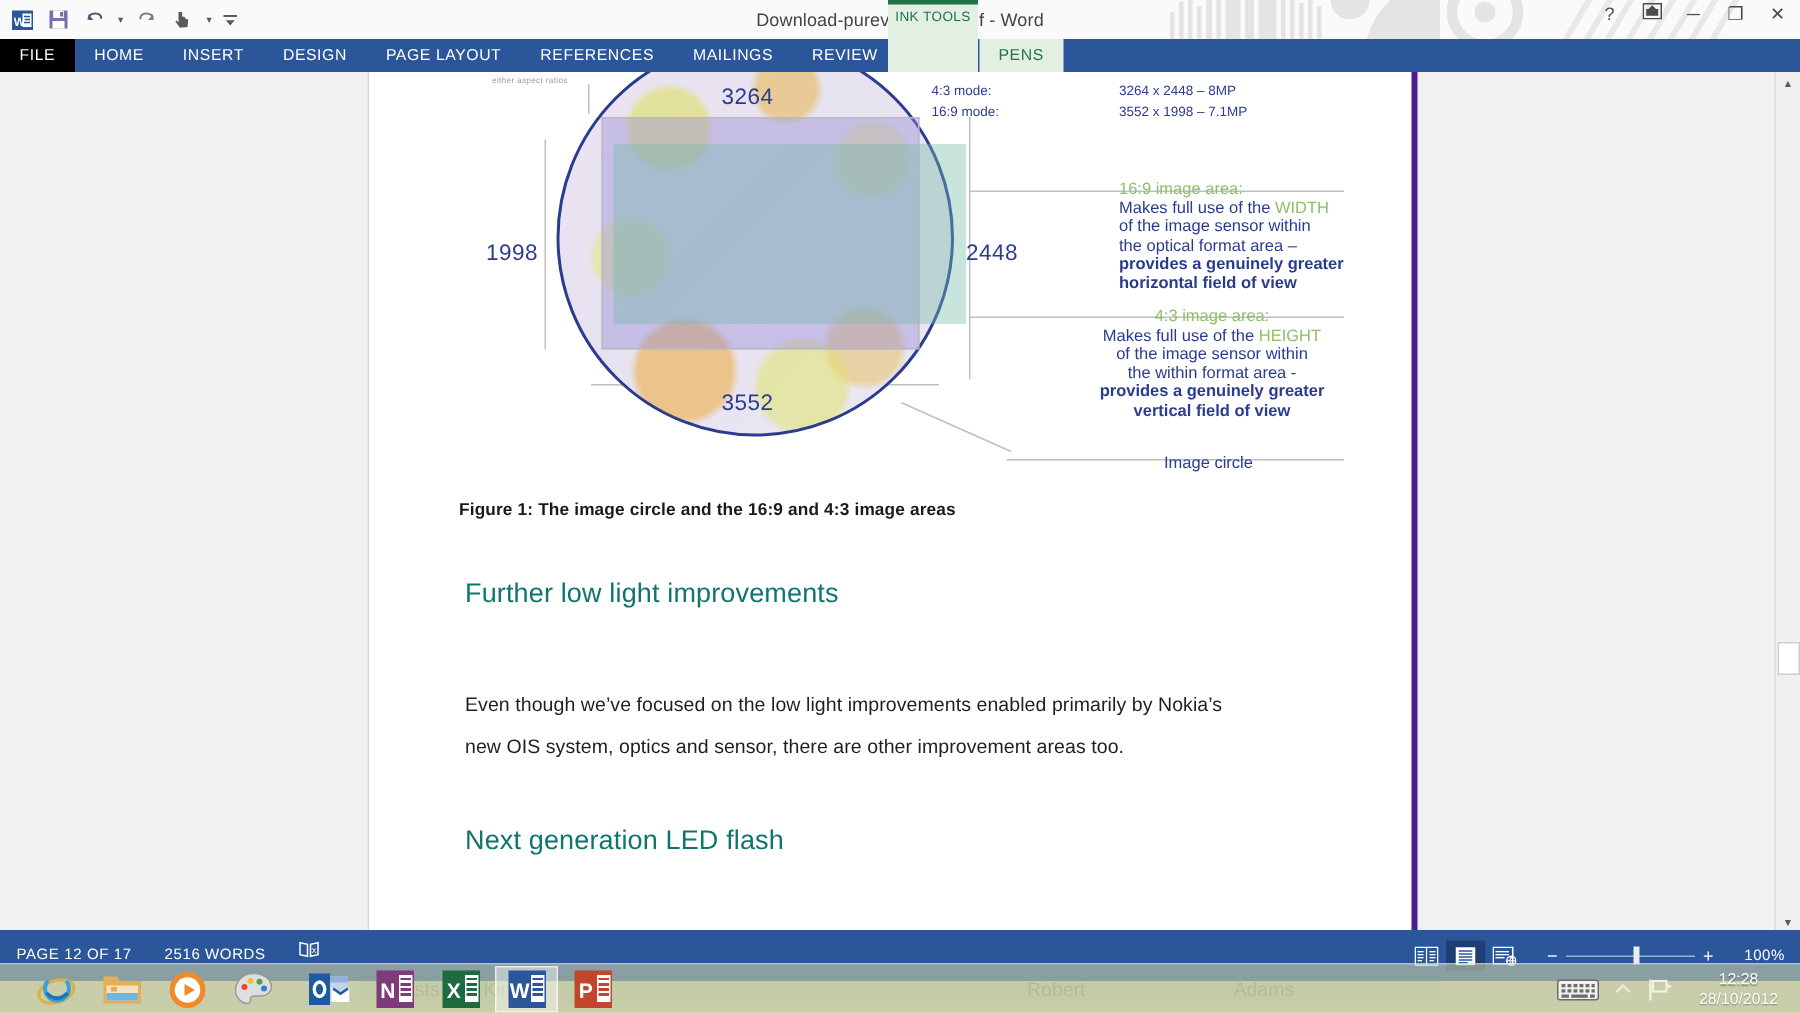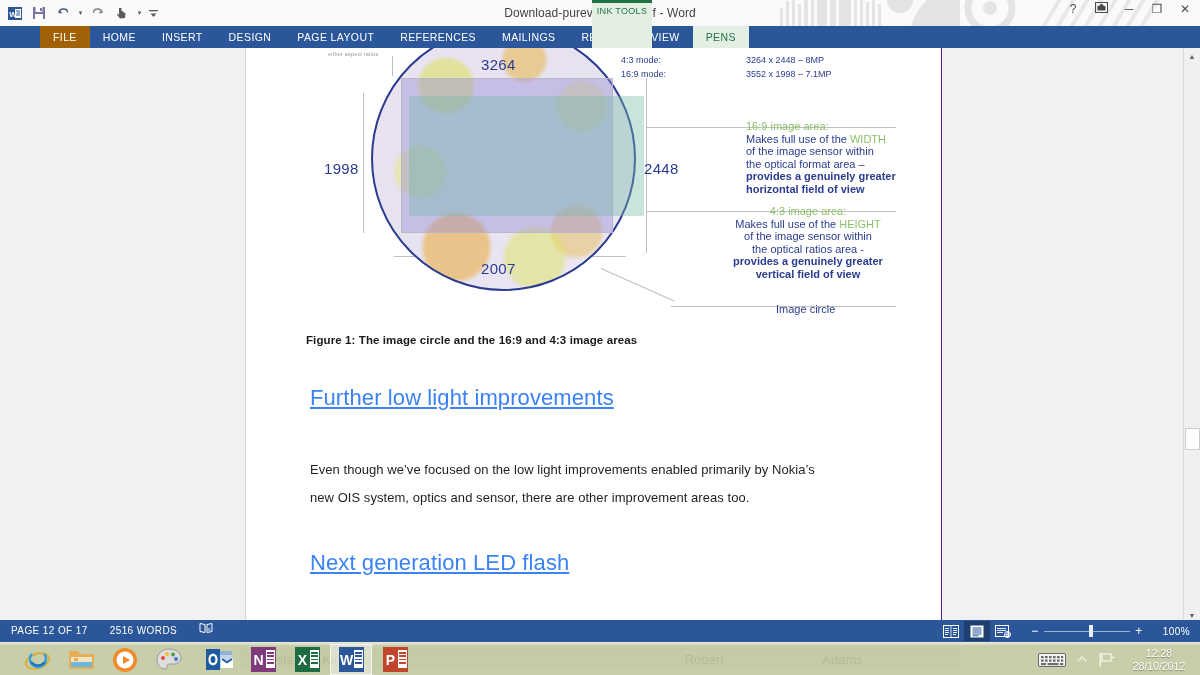--- a/index.html
+++ b/index.html
@@ -148,23 +148,22 @@
     display: flex;
     align-items: center;
     padding: 0 13px;
     font-size: 10.5px;
     color: #ffffff;
     letter-spacing: .4px;
     cursor: default;
     z-index: 2;
   }
   .tab.file {
-    background: #a16207;
+    background: #000000;
     font-weight: normal;
-    margin-left: 40px;
   }
   .tab.contextual {
     background: #e3efe3;
     color: #217346;
   }
   #ribbon-body {
     height: 0;
     background: #fff;
   }
 
@@ -174,21 +173,21 @@
     height: 575px;
     background: #f1f1f1;
   }
   #page {
     position: absolute;
     left: 245px; top: 0;
     width: 695px;
     height: 575px;
     background: #ffffff;
     border-left: 1px solid #d4d4d4;
-    border-right: 1px solid #4c1d95;
+    border-right: 4px solid #4c1d95;
     overflow: hidden;
   }
 
   
   #figure {
     position: relative;
     width: 695px;
     height: 265px;
   }
   #tiny-note {
@@ -281,24 +280,23 @@
     position: absolute;
     left: 60px; top: 286px;
     font-size: 11.5px;
     font-weight: bold;
     color: #1a1a1a;
     letter-spacing: .1px;
   }
 
   .doc-h2 {
     position: absolute;
-    font-size: 22px;
-    color: #3b82f6;
+    font-size: 18px;
+    color: #0f766e;
     letter-spacing: .1px;
-    text-decoration: underline;
   }
   #head-1 { left: 64px; top: 337px; }
   #head-2 { left: 64px; top: 502px; }
   .doc-p {
     position: absolute;
     left: 64px;
     font-size: 13px;
     color: #1f1f1f;
     letter-spacing: .05px;
     width: 580px;
@@ -335,21 +333,21 @@
     border: 1px solid #cdcdcd;
     box-sizing: border-box;
     cursor: default;
   }
 
   
   #status-bar {
     position: absolute;
     left: 0; top: 620px;
     width: 1200px;
-    height: 22px;
+    height: 34px;
     background: #2b579a;
     display: flex;
     align-items: center;
     color: #ffffff;
     font-size: 10px;
     letter-spacing: .4px;
     z-index: 5;
   }
   .sb-item {
     padding: 0 11px;
@@ -637,21 +635,21 @@
         <div class="leader lead-h" style="left:400px; top:79px; width:250px;"></div>
         <div class="leader lead-h" style="left:400px; top:163px; width:250px;"></div>
         <div class="leader lead-h" style="left:425px; top:258px; width:225px;"></div>
         <div class="leader lead-h" style="left:355px; top:220px; width:80px; transform:rotate(24deg); transform-origin:left center;"></div>
 
         <div id="circle"></div>
         <div id="area-43"></div>
         <div id="area-169"></div>
 
         <div class="dim-label" id="dim-top">3264</div>
-        <div class="dim-label" id="dim-bottom">2007</div>
+        <div class="dim-label" id="dim-bottom">3552</div>
         <div class="dim-label" id="dim-left">1998</div>
         <div class="dim-label" id="dim-right">2448</div>
 
         <div id="mode-labels">
           <div>4:3 mode:</div>
           <div>16:9 mode:</div>
         </div>
         <div id="mode-values">
           <div>3264 x 2448 – 8MP</div>
           <div>3552 x 1998 – 7.1MP</div>
@@ -667,21 +665,21 @@
           <div class="bold">provides a genuinely greater</div>
           <div class="bold">horizontal field of view</div>
         </div>
 
         <div class="callout" id="callout-43">
           <div class="head">4:3 image area:</div>
           <div>
             <span>Makes full use of the </span><span class="hl">HEIGHT</span>
           </div>
           <div>of the image sensor within</div>
-          <div>the optical ratios area -</div>
+          <div>the within format area -</div>
           <div class="bold">provides a genuinely greater</div>
           <div class="bold">vertical field of view</div>
         </div>
 
         <div class="callout" id="callout-circle">Image circle</div>
       </div>
 
       <div id="fig-caption">Figure 1: The image circle and the 16:9 and 4:3 image areas</div>
 
       <div class="doc-h2" id="head-1">Further low light improvements</div>

